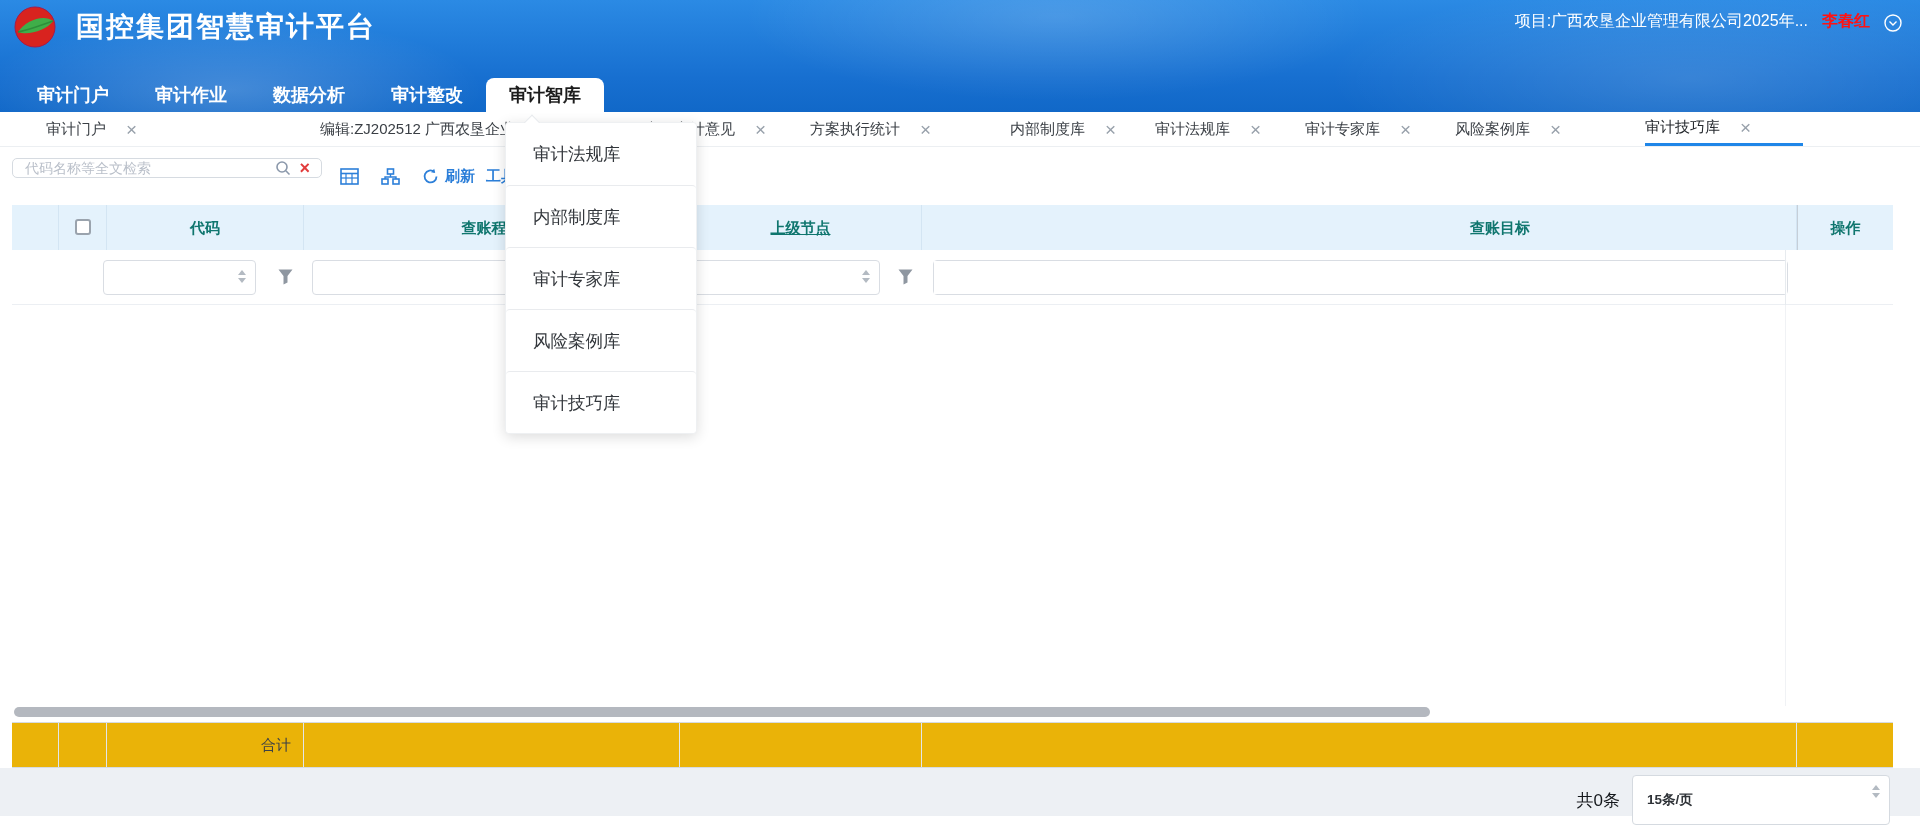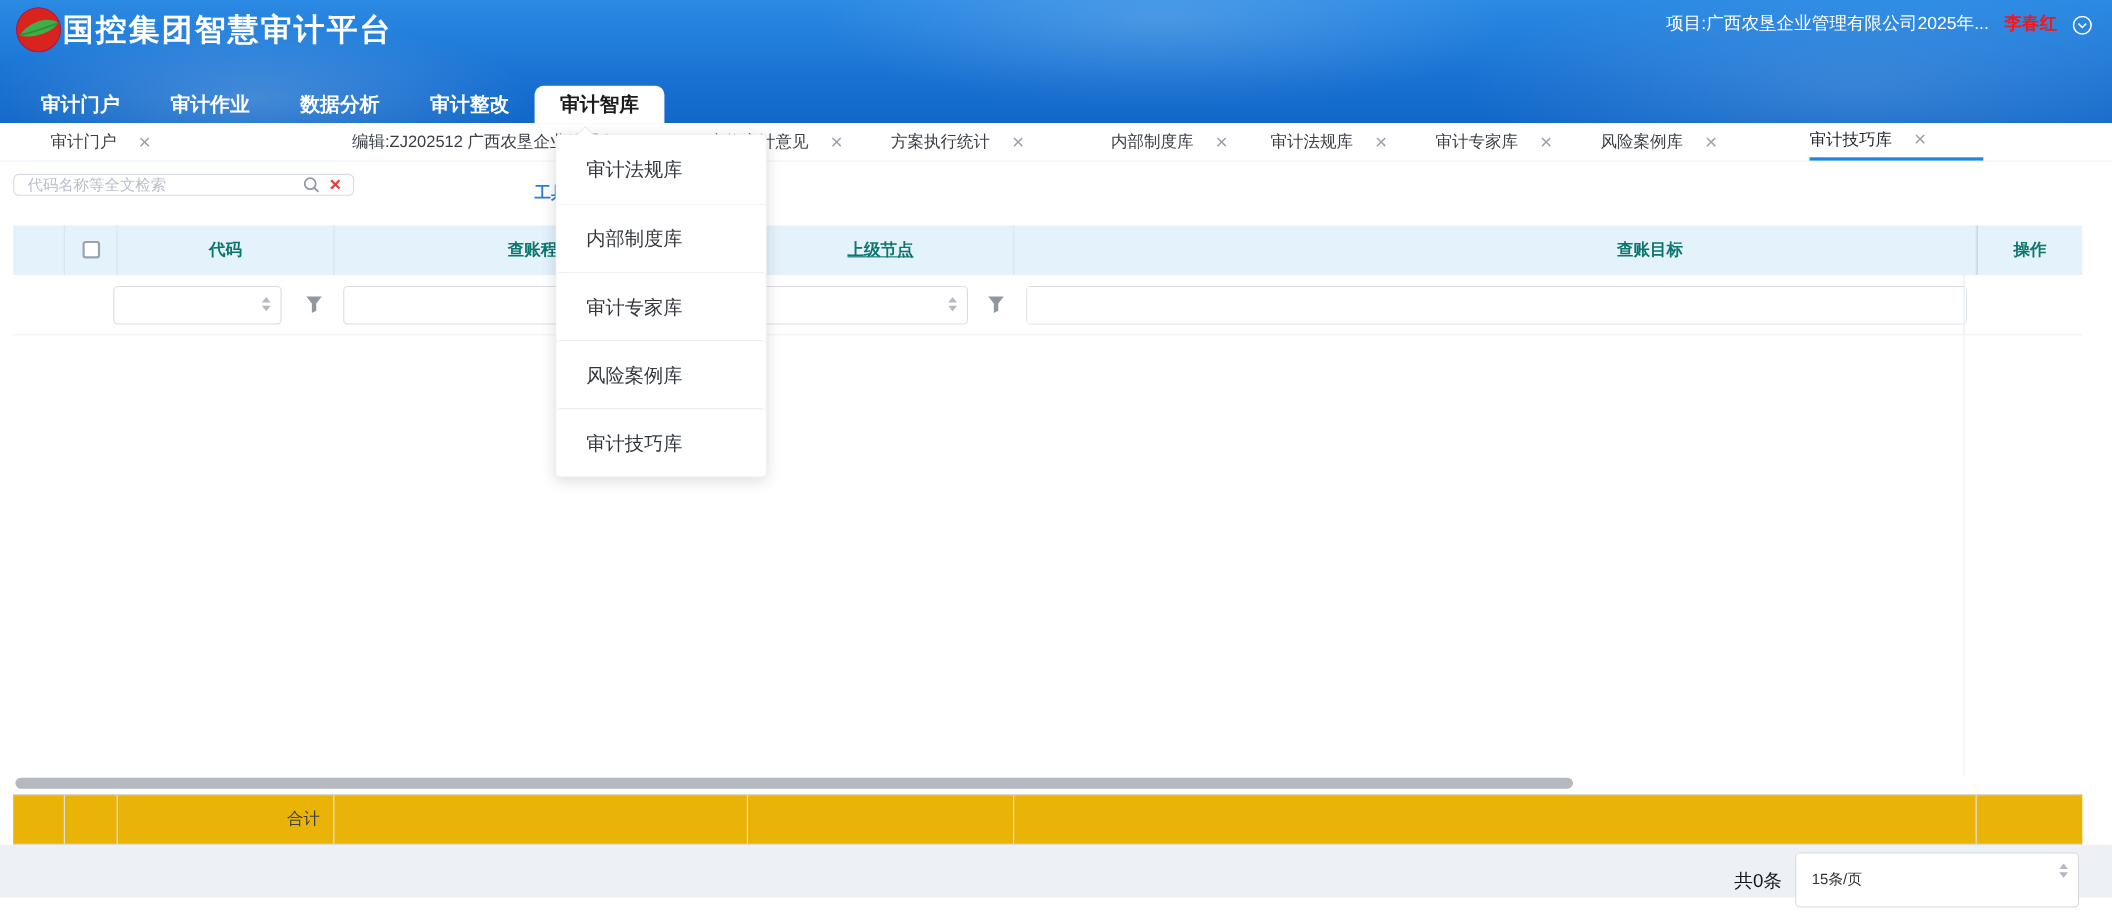--- a/index.html
+++ b/index.html
@@ -8,21 +8,21 @@
   .page { position:relative; width:1920px; height:839px; background:#fff; overflow:hidden; }
 
   
   .header { position:absolute; left:0; top:0; width:1920px; height:112px;
     background:
       radial-gradient(ellipse 420px 120px at 12% 80%, rgba(255,255,255,.20), rgba(255,255,255,0) 60%),
       radial-gradient(ellipse 520px 140px at 55% 15%, rgba(255,255,255,.16), rgba(255,255,255,0) 60%),
       radial-gradient(ellipse 600px 160px at 88% 70%, rgba(255,255,255,.14), rgba(255,255,255,0) 60%),
       linear-gradient(180deg,#2b8ae4 0%, #176fd0 70%, #1168c8 100%);
   }
-  .brand { position:absolute; left:14px; top:6px; display:flex; align-items:center; gap:1px; }
+  .brand { position:absolute; left:14px; top:6px; display:flex; align-items:center; gap:20px; }
   .logo { width:42px; height:42px; }
   .title { color:#fff; font-size:28px; font-weight:bold; letter-spacing:2px; }
   .header-right { position:absolute; right:18px; top:11px; display:flex; align-items:flex-end; gap:14px; }
   .project-label { color:#fff; font-size:16px; }
   .user-name { color:#ff1212; font-size:16px; font-weight:bold; }
   .user-caret { width:18px; height:18px; }
 
   .nav { position:absolute; left:14px; bottom:0; height:34px; display:flex; }
   .nav-item { height:34px; line-height:34px; padding:0 23px; color:#fff; font-size:18px; font-weight:bold; cursor:pointer; }
   .nav-item.active { background:#fff; color:#1c1c1c; border-radius:8px 8px 0 0; }
@@ -87,21 +87,21 @@
   .hscroll-thumb { position:absolute; left:14px; top:707px; width:1416px; height:10px; border-radius:5px; background:#b4b8bf; cursor:pointer; }
   .footer-row { position:absolute; left:12px; top:722px; width:1881px; height:46px; background:#eab308; border-top:1px solid #d6dbe1; border-bottom:1px solid #d6dbe1; display:flex; }
   .ft-cell { height:44px; line-height:44px; border-right:1px solid #e2e6eb; font-size:15px; color:#3c4146; }
   .ft-a{width:47px;} .ft-b{width:48px;} .ft-c{width:197px; text-align:right; padding-right:12px;}
   .ft-d{width:376px;} .ft-e{width:242px;} .ft-f{width:875px; border-right:1px solid #e2e6eb;} .ft-g{width:96px; border-right:none;}
 
   
   .bottom-bar { position:absolute; left:0; top:768px; width:1920px; height:48px; background:#edf0f4; }
   .pager { position:absolute; right:30px; top:7px; display:flex; align-items:center; gap:12px; }
   .total-label { font-size:17px; color:#15181c; }
-  .page-size { position:relative; width:258px; height:50px; background:#fff; border:1px solid #d5dae0; border-radius:4px; display:flex; align-items:center; padding:0 14px; cursor:pointer; }
+  .page-size { position:relative; width:258px; height:50px; background:#fff; border:1px solid #d5dae0; border-radius:4px; display:flex; align-items:center; padding:0 14px; cursor:pointer;font-weight:bold; }
   .page-size span { font-size:13.5px; color:#2f3338; }
 
   
   .dropdown { position:absolute; left:505px; top:122px; width:192px; background:#fff; border:1px solid #eef0f2; border-radius:4px; box-shadow:0 3px 14px rgba(0,0,0,.14); z-index:100; }
   .dropdown-notch { position:absolute; left:20px; top:-6px; width:12px; height:12px; background:#fff; transform:rotate(45deg); border-left:1px solid #e7eaed; border-top:1px solid #e7eaed; }
   .menu-item { height:62px; line-height:62px; padding-left:27px; font-size:17.5px; color:#33373c; cursor:pointer; background:#fff; position:relative; border-radius:4px; }
   .menu-item + .menu-item { border-top:1px solid #e9ebee; }
 </style>
 </head>
 <body>
@@ -175,20 +175,42 @@
   </div>
 
   <div class="toolbar">
     <div class="search-box">
       <input type="text" placeholder="代码名称等全文检索" style="">
       <svg class="search-mag" width="16" height="16" viewBox="0 0 16 16">
         <circle cx="7" cy="7" r="5" fill="none" stroke="#8b98ab" stroke-width="1.6"></circle>
         <line x1="10.8" y1="10.8" x2="14.5" y2="14.5" stroke="#8b98ab" stroke-width="1.6"></line>
       </svg>
       <span class="search-clear">×</span>
+    </div>
+    <div class="tool-icons">
+      <svg width="19" height="17" viewBox="0 0 19 17">
+        <rect x="1" y="1" width="17" height="15" fill="none" stroke="#2c7fd9" stroke-width="1.6"></rect>
+        <line x1="1" y1="5.5" x2="18" y2="5.5" stroke="#2c7fd9" stroke-width="1.6"></line>
+        <line x1="6" y1="5.5" x2="6" y2="16" stroke="#2c7fd9" stroke-width="1.2"></line>
+        <line x1="1" y1="10" x2="18" y2="10" stroke="#2c7fd9" stroke-width="1.2"></line>
+        <line x1="12" y1="5.5" x2="12" y2="16" stroke="#2c7fd9" stroke-width="1.2"></line>
+      </svg>
+      <svg width="19" height="17" viewBox="0 0 19 17">
+        <rect x="6.5" y="1" width="6" height="5" fill="none" stroke="#2c7fd9" stroke-width="1.6"></rect>
+        <rect x="1" y="11" width="6" height="5" fill="none" stroke="#2c7fd9" stroke-width="1.6"></rect>
+        <rect x="12" y="11" width="6" height="5" fill="none" stroke="#2c7fd9" stroke-width="1.6"></rect>
+        <path d="M9.5 6 v3 M4 11 v-2 h11 v2" fill="none" stroke="#2c7fd9" stroke-width="1.4"></path>
+      </svg>
+      <div class="refresh-group">
+        <svg width="17" height="17" viewBox="0 0 17 17">
+          <path d="M14.5 8.5 a6 6 0 1 1 -2.2 -4.7" fill="none" stroke="#2c7fd9" stroke-width="1.8"></path>
+          <polygon points="12.2,0.8 13.2,5 9,4.2" fill="#2c7fd9"></polygon>
+        </svg>
+        <span class="tool-text">刷新</span>
+      </div>
     </div>
     <span class="tool-text tools-label">工具</span>
   </div>
 
   <div class="grid-header">
     <div class="gh-cell gh-a"></div>
     <div class="gh-cell gh-b">
       <div class="checkbox"></div>
     </div>
     <div class="gh-cell gh-c">代码</div>

